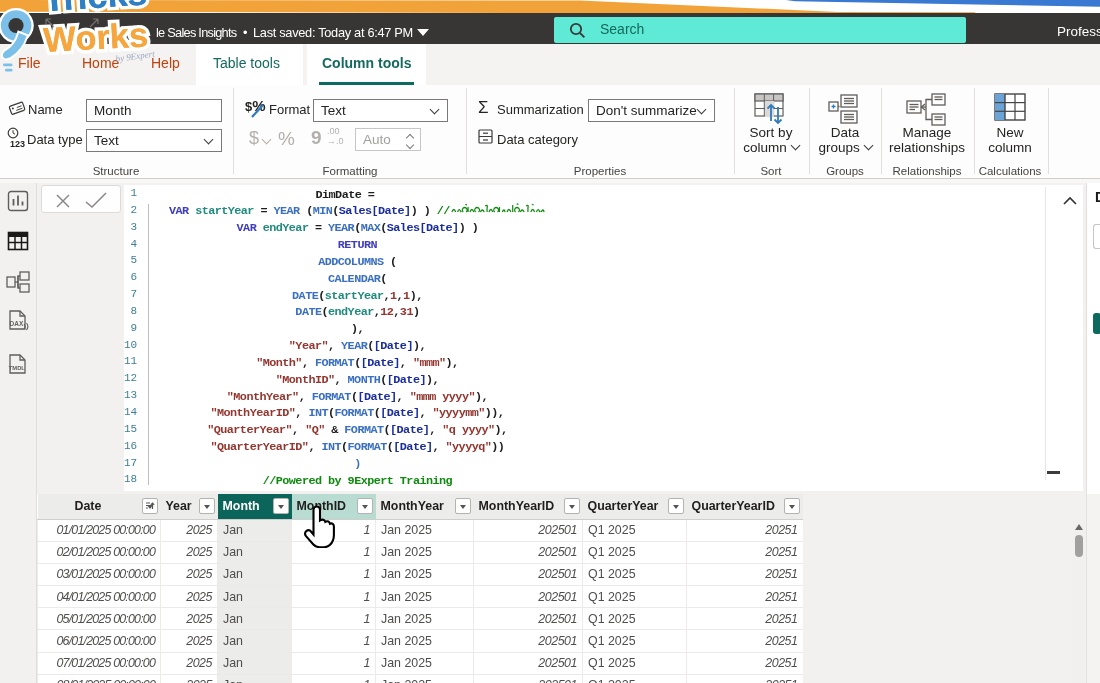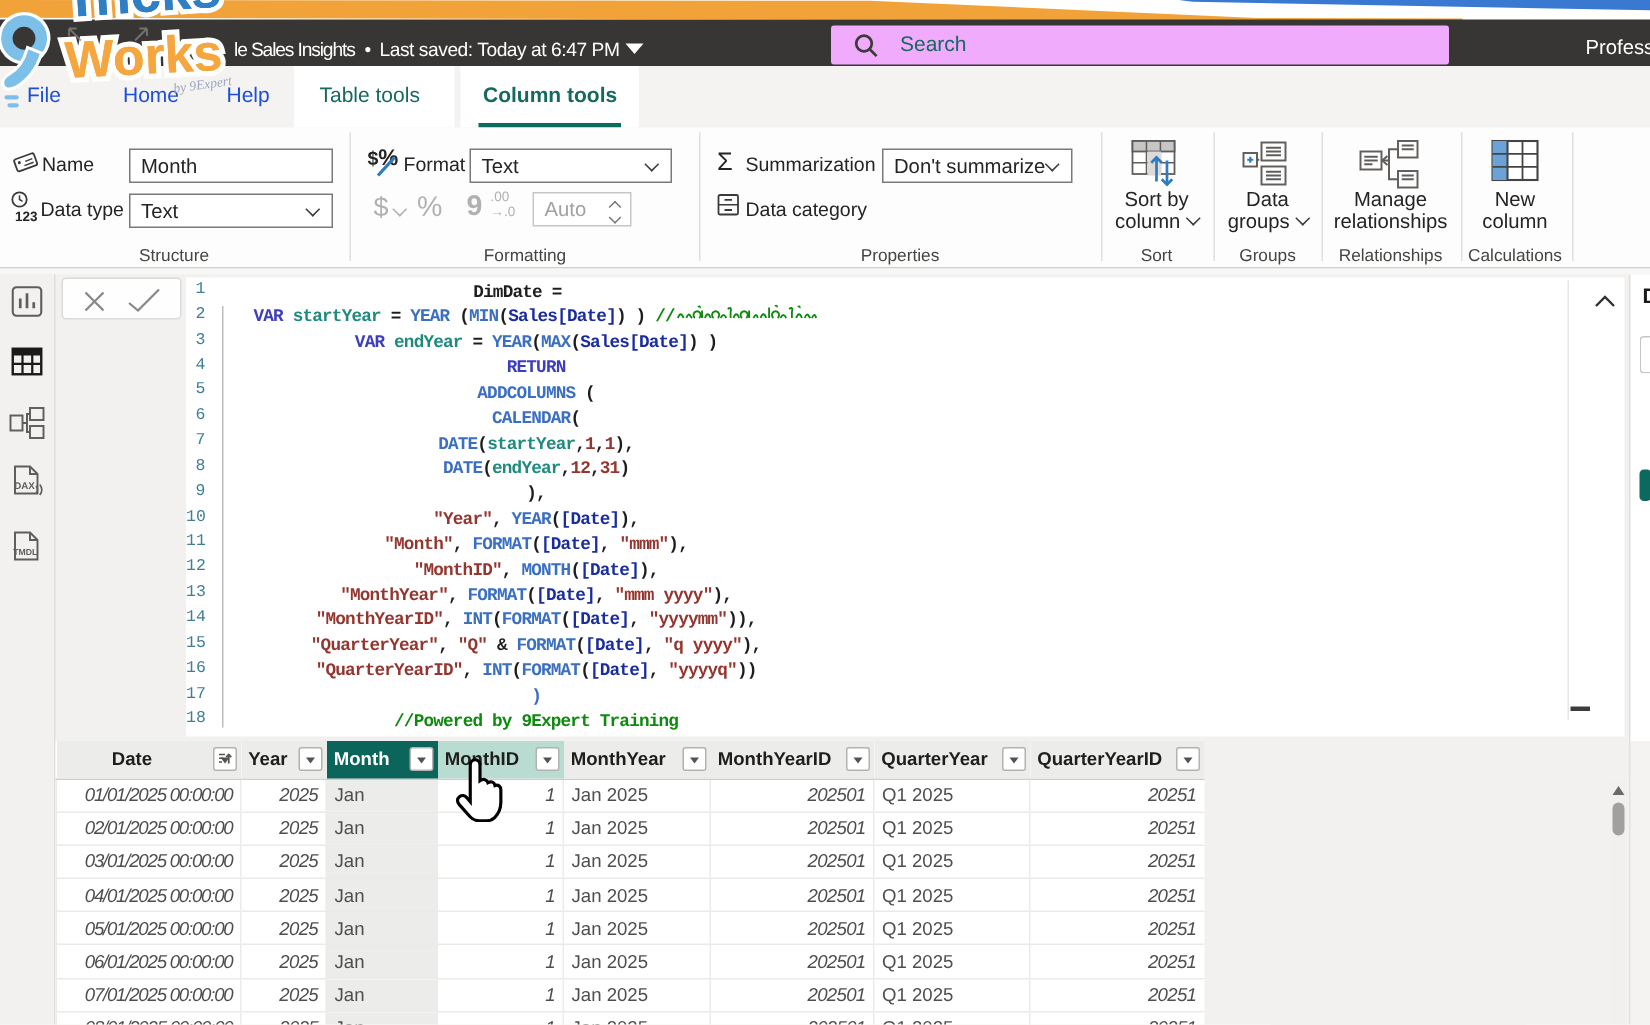--- a/index.html
+++ b/index.html
@@ -5,26 +5,26 @@
   body{width:1100px;height:683px;overflow:hidden;font-family:"Liberation Sans",sans-serif;}
   #app{position:relative;width:1100px;height:683px;background:#f3f2f1;overflow:hidden;}
   .abs{position:absolute;}
   
   .stripes{position:absolute;left:0;top:0;width:1100px;height:14px;}
   
   .titlebar{position:absolute;left:0;top:13px;width:1100px;height:31px;background:#383634;}
   .ttext{position:absolute;left:148px;top:12px;color:#fff;font-size:12.8px;letter-spacing:-0.1px;white-space:nowrap;}
   .prof{position:absolute;left:1057px;top:11px;color:#fff;font-size:13.5px;}
   .tcaret{position:absolute;left:417px;top:16px;width:0;height:0;border-left:6px solid transparent;border-right:6px solid transparent;border-top:7px solid #fff;}
-  .search{position:absolute;left:554px;top:4px;width:412px;height:26px;background:#f0abfc;border-radius:2px;}
+  .search{position:absolute;left:554px;top:4px;width:412px;height:26px;background:#5eead4;border-radius:2px;}
   .search .stext{position:absolute;left:46px;top:4px;font-size:14px;color:#15695d;}
   
   .tabrow{position:absolute;left:0;top:44px;width:1100px;height:41px;background:#f4f3f2;}
   .tabblock{position:absolute;top:0;height:41px;background:#fff;}
-  .tab{position:absolute;top:11px;font-size:14px;color:#1d4ed8;white-space:nowrap;}
+  .tab{position:absolute;top:11px;font-size:14px;color:#c2410c;white-space:nowrap;}
   .tabt{color:#15695f;}
   .underline{position:absolute;left:319px;top:38px;width:95px;height:3px;background:#0d6a5e;}
   
   .ribbon{position:absolute;left:0;top:85px;width:1100px;height:93px;background:#fdfdfd;}
   .ribline{position:absolute;left:0;top:178px;width:1100px;height:1px;background:#d0cfce;}
   .ribline2{position:absolute;left:0;top:179px;width:1100px;height:4px;background:#f8f7f6;}
   .vsep{position:absolute;top:3px;width:1px;height:86px;background:#e1dfdd;}
   .rlabel{position:absolute;font-size:13px;color:#252423;white-space:nowrap;}
   .gtitle{position:absolute;top:80px;font-size:11.5px;color:#454442;white-space:nowrap;transform:translateX(-50%);}
   .inp{position:absolute;height:23px;background:#fff;border:1px solid #7b7977;font-size:13.5px;color:#252423;box-sizing:border-box;}

